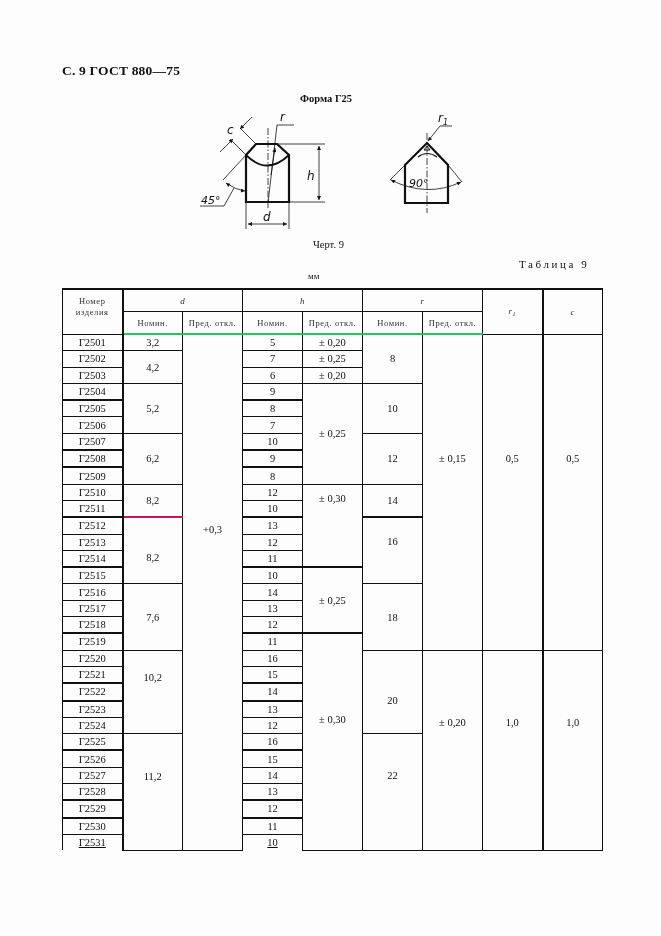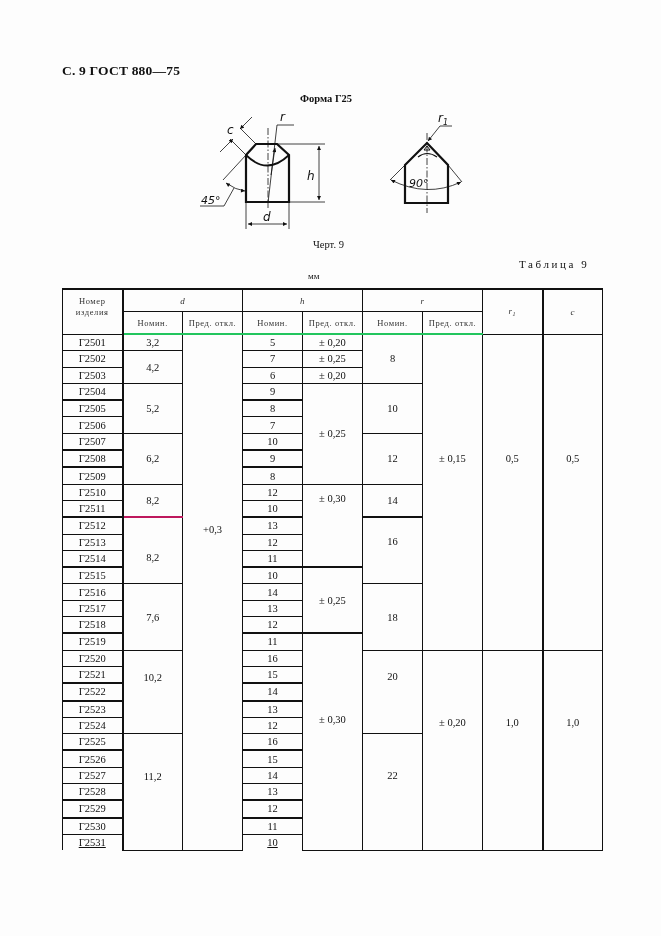--- a/index.html
+++ b/index.html
@@ -226,21 +226,21 @@
     </tr>
     <tr class="tk">
       <td class="col-num thick-r">Г2519</td>
       <td class="col-h">11</td>
       <td rowspan="13" class="top" style="padding-top:78px;border-top:2px solid #111;">± 0,30</td>
     </tr>
     <tr>
       <td class="col-num thick-r">Г2520</td>
       <td rowspan="5" class="top" style="padding-top:19px;">10,2</td>
       <td class="col-h">16</td>
-      <td rowspan="5" class="top" style="padding-top:18px;margin-left:8px;">20</td>
+      <td rowspan="5" class="top" style="padding-top:42px;margin-left:8px;">20</td>
       <td rowspan="12" class="top" style="padding-top:64px;">± 0,20</td>
       <td rowspan="12" class="top" style="padding-top:64px;">1,0</td>
       <td rowspan="12" class="top" style="padding-top:64px;border-left:2px solid #111;">1,0</td>
     </tr>
     <tr>
       <td class="col-num thick-r">Г2521</td>
       <td class="col-h">15</td>
     </tr>
     <tr class="tk">
       <td class="col-num thick-r">Г2522</td>

